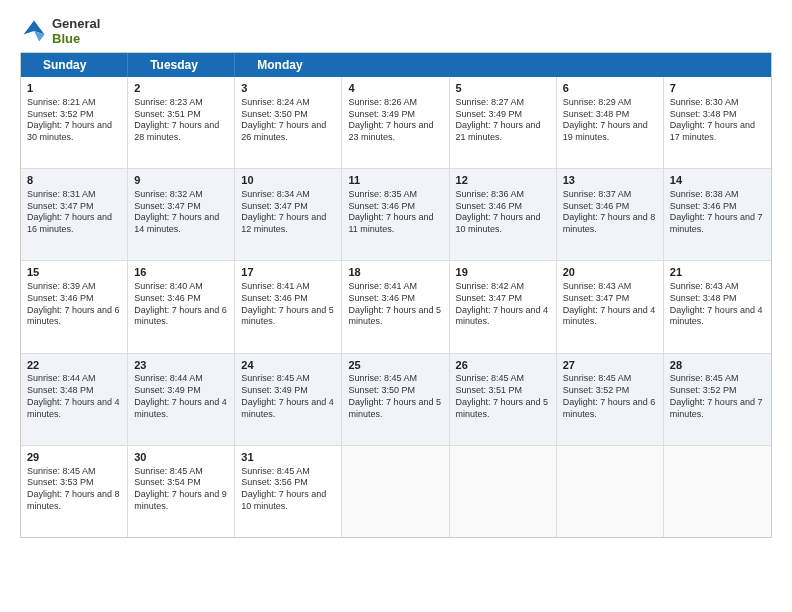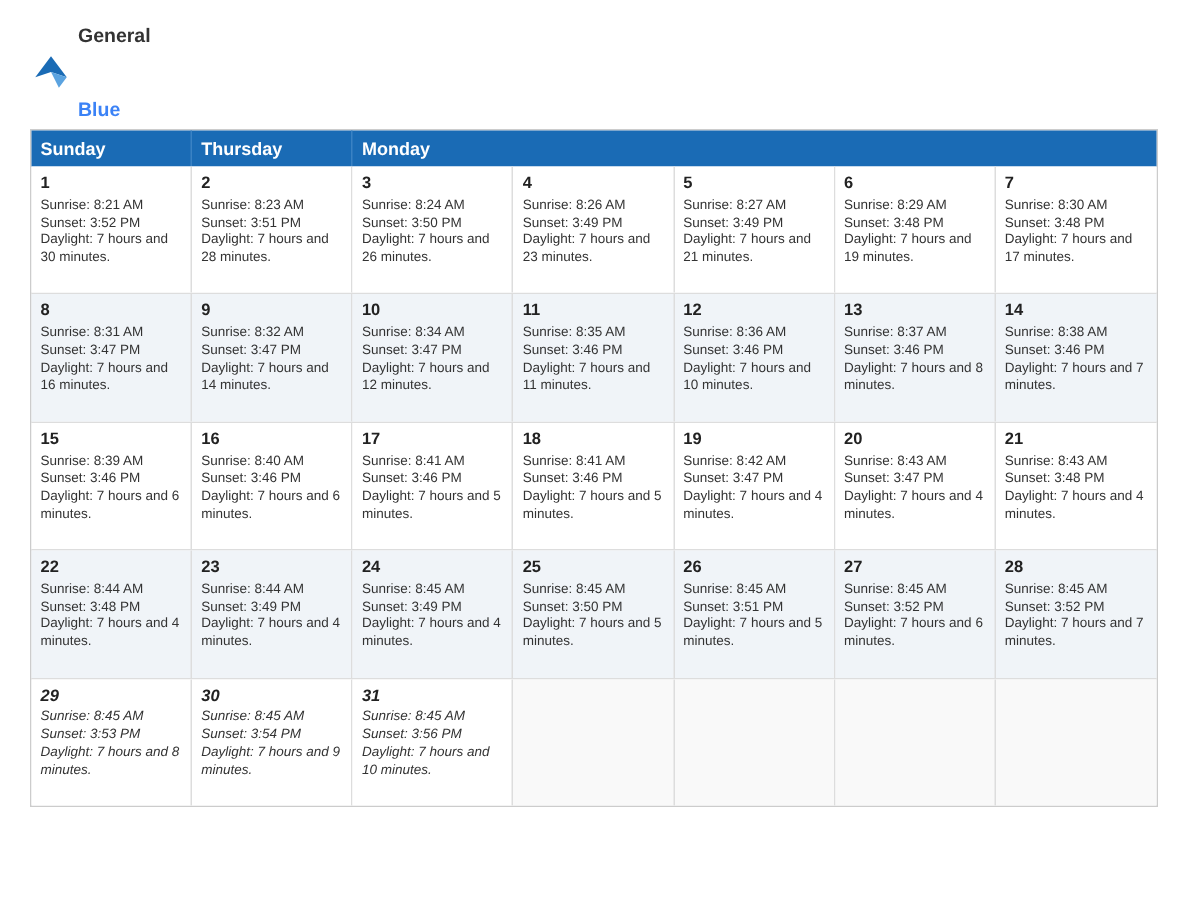--- a/index.html
+++ b/index.html
@@ -53,41 +53,40 @@
     }
     .cal-header {
       display: grid;
       grid-template-columns: repeat(7, 1fr);
       background: #1a6bb5;
     }
     .cal-header-cell {
       color: #fff;
       font-size: 12px;
       font-weight: bold;
-      padding: 5px 6px;
+      padding: 5px 22px;
       text-align: left;
       border-right: 1px solid #3a82c4;
     }
     .cal-header-cell:last-child {
       border-right: none;
     }
     .cal-body {
       flex: 1;
       display: flex;
       flex-direction: column;
     }
     .cal-row {
       display: grid;
       grid-template-columns: repeat(7, 1fr);
       flex: 1;
       border-bottom: 1px solid #ddd;
     }
     .cal-row:last-child {
       border-bottom: none;
-      font-style: italic;
     }
     .cal-cell {
       padding: 4px 6px;
       border-right: 1px solid #ddd;
       font-size: 9.5px;
       color: #333;
       vertical-align: top;
       line-height: 1.35;
       background: #fff;
     }
@@ -119,33 +118,33 @@
 <div class="page">
   <div class="header">
     <div class="logo">
       <svg class="logo-icon" viewBox="0 0 32 32" xmlns="http://www.w3.org/2000/svg">
         <rect x="0" y="0" width="32" height="32" fill="white"></rect>
         <polygon points="16,4 28,20 16,16 4,20" fill="#1a6bb5"></polygon>
         <polygon points="16,16 28,20 22,28" fill="#5ba3e0"></polygon>
       </svg>
       <div>
         <div style="font-size:13px;font-weight:bold;color:#333;">General</div>
-        <div style="font-size:13px;font-weight:bold;color:#3b82f6;margin-top:34px;">Blue</div>
+        <div style="font-size:13px;font-weight:bold;color:#4d7c0f;">Blue</div>
       </div>
     </div>
     <div class="title-block">
       <div class="month-title"></div>
       <div class="location"></div>
     </div>
   </div>
 
   <div class="calendar">
     <div class="cal-header">
     <div class="cal-header-cell">Sunday</div>
-        <div class="cal-header-cell">Thursday</div>
+        <div class="cal-header-cell">Tuesday</div>
         <div class="cal-header-cell">Monday</div>
       </div>
     <div class="cal-body">
     <div class="cal-row">
           <div class="cal-cell">
             <span class="day-num">1</span>
             <div class="cell-text">Sunrise: 8:21 AM<br>Sunset: 3:52 PM<br>Daylight: 7 hours and 30 minutes.</div>
           </div>
           <div class="cal-cell">
             <span class="day-num">2</span>

